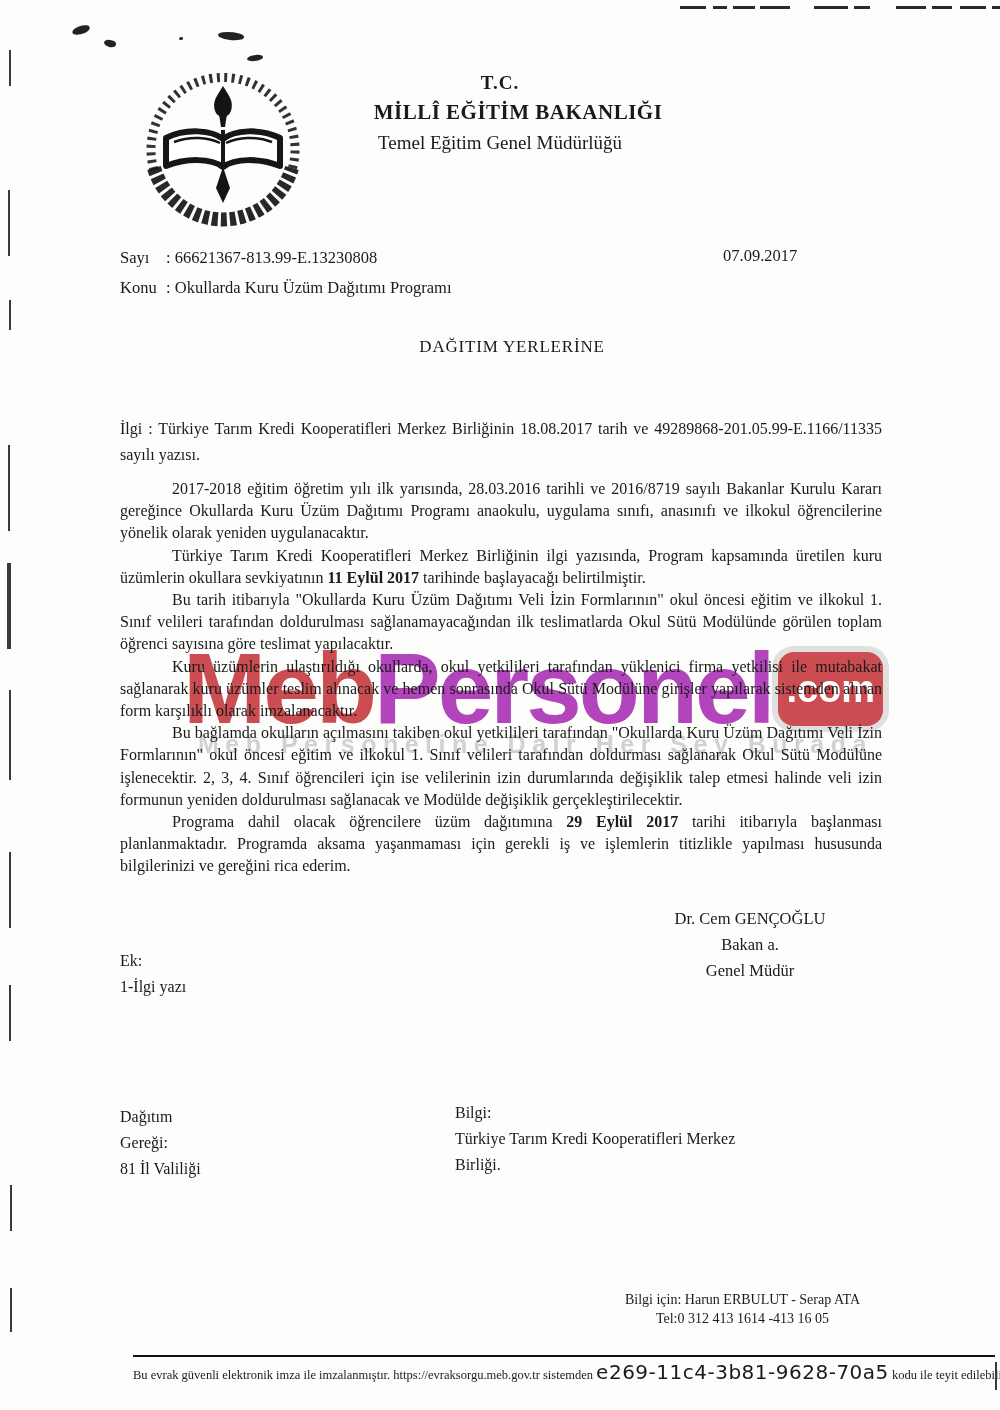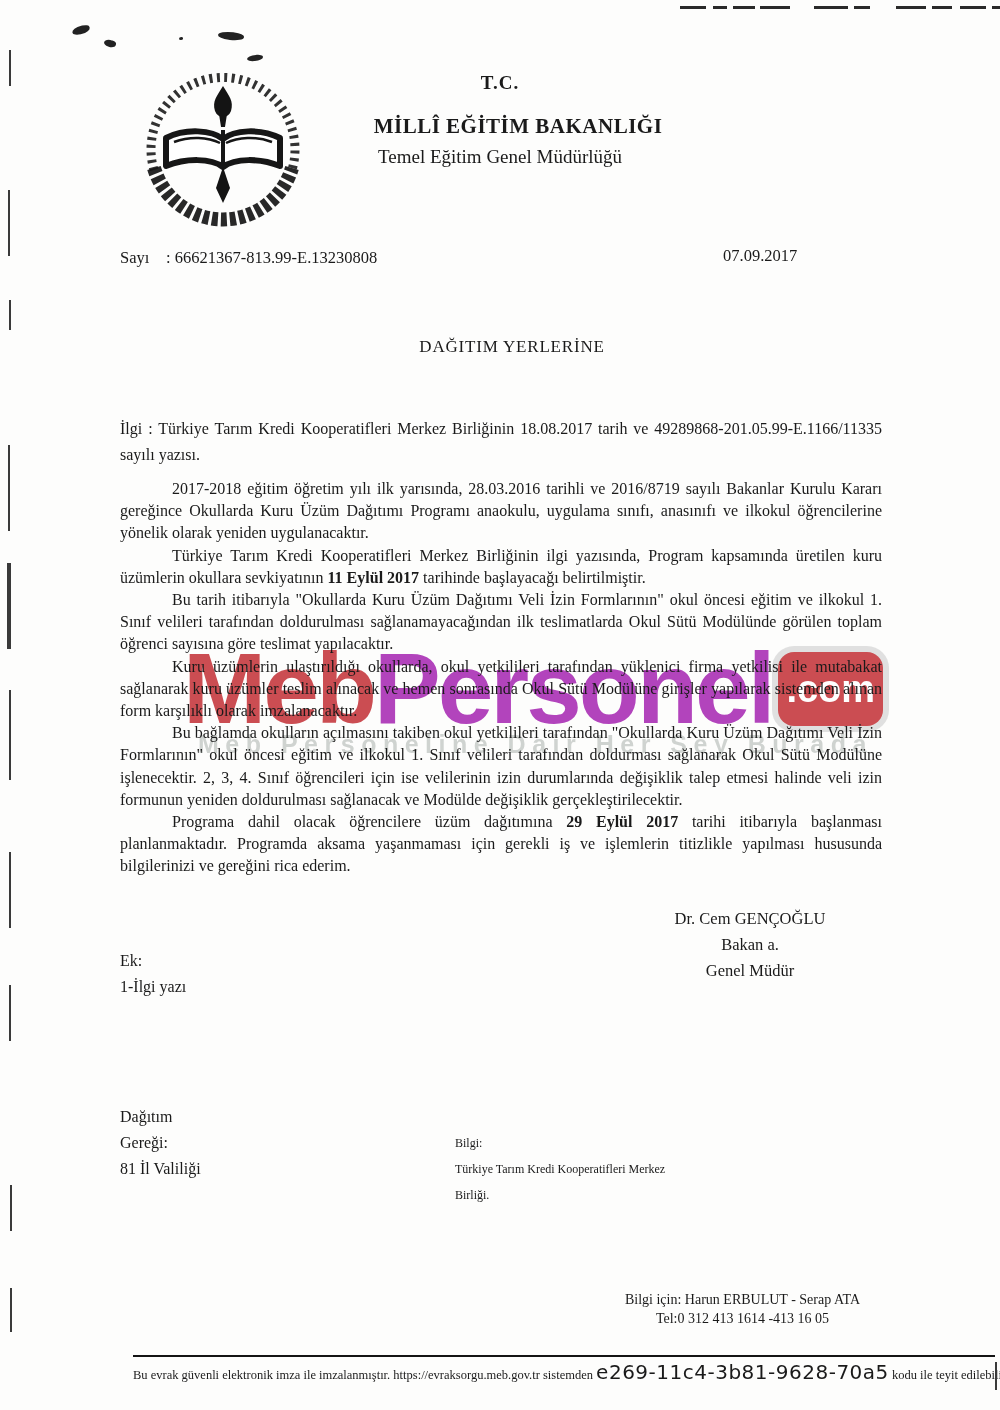--- a/index.html
+++ b/index.html
@@ -30,21 +30,21 @@
   .wm-tagline{
     position:absolute;left:198px;top:730px;white-space:nowrap;
     font-family:"Liberation Sans", sans-serif;font-weight:bold;
     font-size:25px;letter-spacing:6.5px;color:#cbcfcc;opacity:.9;
   }
 
   
   .logo{position:absolute;left:128px;top:70px;width:190px;height:158px;}
   .head-block{position:absolute;left:0;top:72px;width:1000px;text-align:center;}
   .head-tc{font-size:19px;font-weight:bold;letter-spacing:1px;}
-  .head-ministry{font-size:21px;font-weight:bold;margin-top:20px;letter-spacing:.5px;padding-left:36px;}
+  .head-ministry{font-size:21px;font-weight:bold;margin-top:6px;letter-spacing:.5px;padding-left:36px;}
   .head-directorate{font-size:19px;margin-top:7px;}
 
   
   .meta{position:absolute;left:120px;top:243px;font-size:16.5px;line-height:30px;}
   .meta-label{display:inline-block;width:46px;}
   .meta-date{position:absolute;left:723px;top:246px;font-size:16.5px;}
 
   
   .recipient{position:absolute;left:12px;top:337px;width:1000px;text-align:center;
     font-size:17px;letter-spacing:.8px;}
@@ -54,21 +54,21 @@
     font-size:16px;line-height:22.2px;text-align:justify;}
   .body p{margin:0;text-indent:52px;}
 
   
   .signature{position:absolute;left:600px;top:906px;width:300px;text-align:center;
     font-size:16.5px;line-height:26px;}
 
   
   .attachments{position:absolute;left:120px;top:948px;font-size:16px;line-height:26px;}
   .dist-left{position:absolute;left:120px;top:1104px;font-size:16px;line-height:26px;}
-  .dist-right{position:absolute;left:455px;top:1130px;font-size:12px;line-height:26px;max-width:330px;}
+  .dist-right{position:absolute;left:455px;top:1100px;font-size:16px;line-height:26px;max-width:330px;}
 
   
   .contact{position:absolute;left:600px;top:1290px;width:285px;text-align:center;
     font-size:14px;line-height:19px;}
   .footer-rule{position:absolute;left:133px;top:1355px;width:862px;border-top:2.5px solid #141414;}
   .footer-text{position:absolute;left:133px;top:1360px;width:862px;font-size:12.5px;white-space:nowrap;}
   .footer-code{font-family:"DejaVu Sans", sans-serif;font-size:20px;letter-spacing:.5px;}
 
   
   .dash-row{position:absolute;top:6px;left:680px;display:flex;align-items:center;}
@@ -104,20 +104,23 @@
 
     <div class="head-block">
       <div class="head-tc">T.C.</div>
       <div class="head-ministry">MİLLÎ EĞİTİM BAKANLIĞI</div>
       <div class="head-directorate">Temel Eğitim Genel Müdürlüğü</div>
     </div>
 
     <div class="meta">
       <div>
         <span class="meta-label">Sayı</span><span>: 66621367-813.99-E.13230808</span>
+      </div>
+      <div>
+        <span class="meta-label">Konu</span><span>: Okullarda Kuru Üzüm Dağıtımı Programı</span>
       </div>
     </div>
     <div class="meta-date">07.09.2017</div>
 
     <div class="recipient">DAĞITIM YERLERİNE</div>
 
     <div class="reference">İlgi : Türkiye Tarım Kredi Kooperatifleri Merkez Birliğinin 18.08.2017 tarih ve 49289868-201.05.99-E.1166/11335 sayılı yazısı.</div>
 
     <div class="body">
       <p>2017-2018 eğitim öğretim yılı ilk yarısında, 28.03.2016 tarihli ve 2016/8719 sayılı Bakanlar Kurulu Kararı gereğince Okullarda Kuru Üzüm Dağıtımı Programı anaokulu, uygulama sınıfı, anasınıfı ve ilkokul öğrencilerine yönelik olarak yeniden uygulanacaktır.</p>

